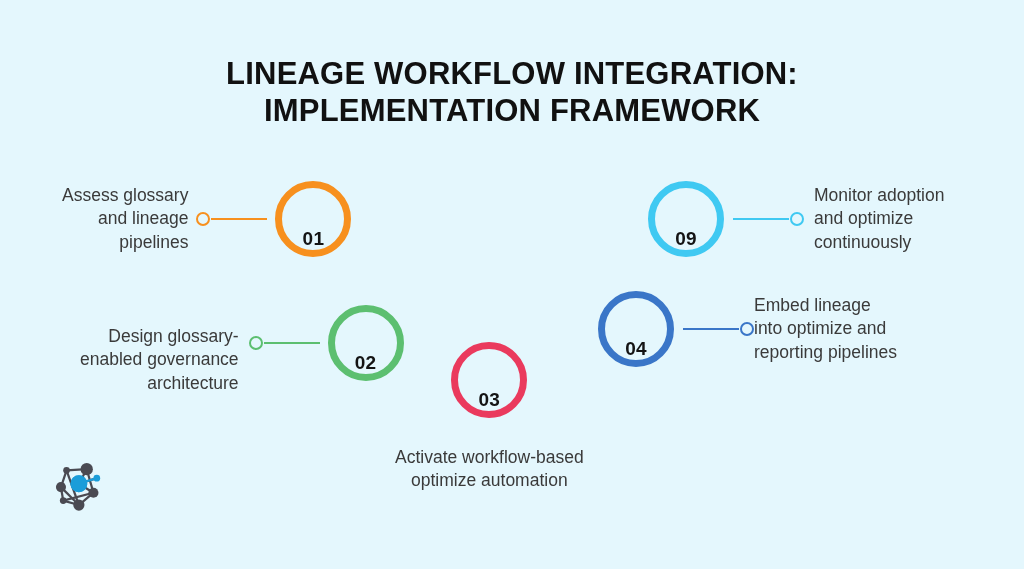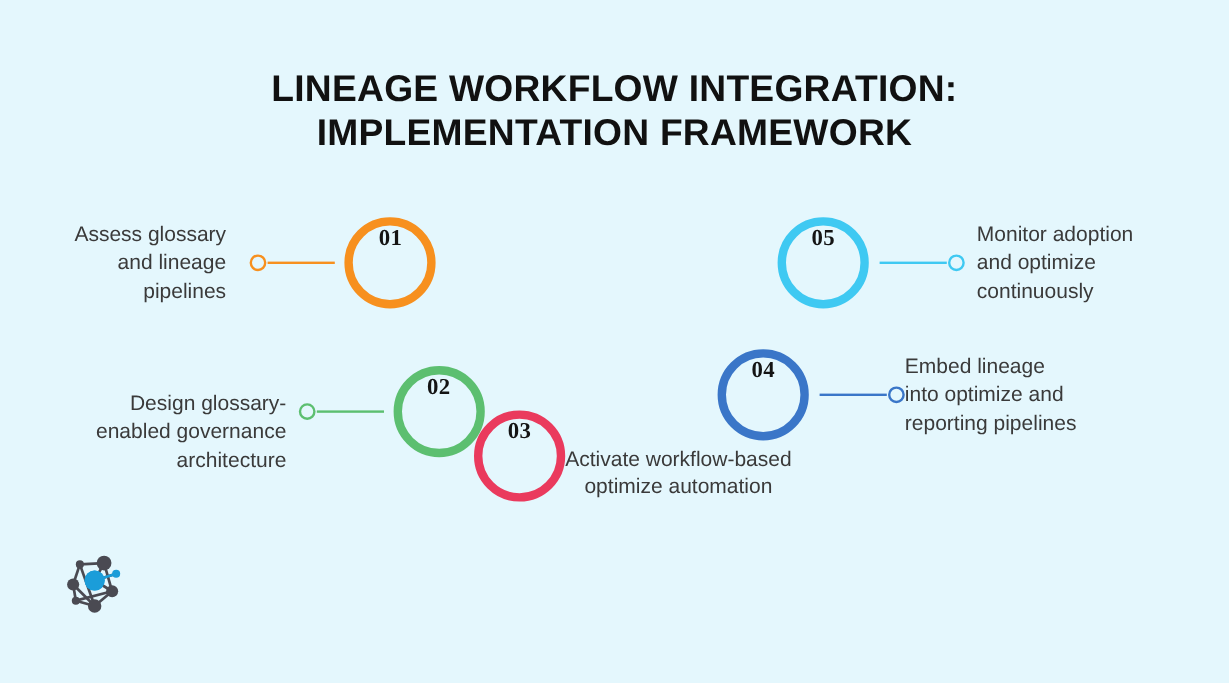--- a/index.html
+++ b/index.html
@@ -42,24 +42,23 @@
     display: flex;
     align-items: center;
   }
 
   .circle {
     width: 76px;
     height: 76px;
     border-radius: 50%;
     box-sizing: border-box;
     display: flex;
-    align-items: flex-start;
+    align-items: flex-end;
     justify-content: center;
     flex: 0 0 auto;
-    font-family: Liberation Serif, serif;
   }
   .circle-num {
     font-size: 19px;
     font-weight: bold;
     color: #141414;
     letter-spacing: 0.3px;
   }
 
   
   .connector {
@@ -87,31 +86,31 @@
     color: #3a3a3a;
     flex: 0 0 auto;
     white-space: nowrap;
   }
   .step-label.right-align { text-align: right; }
   .step-label.left-align  { text-align: left; }
   .step-label.center-align{ text-align: center; white-space: normal; }
 
   
   #step-01 { left: 62px;  top: 181px; }
-  #step-01 .step-label { margin-right: 20px; }
+  #step-01 .step-label { margin-right: 8px; }
   #step-01 .conn-line  { margin-left: 1px; margin-right: 8px; }
 
   #step-02 { left: 80px;  top: 291px; }
   #step-02 .step-label { margin-right: 10px; margin-top: 34px; }
   #step-02 .conn-line  { margin-left: 1px; margin-right: 8px; }
 
   #step-03 {
     left: 395px;
     top: 342px;
-    flex-direction: row;
+    flex-direction: column;
     align-items: center;
   }
   #step-03 .step-label { margin-top: 28px; }
 
   #step-04 { left: 598px; top: 291px; }
   #step-04 .conn-line  { margin-left: 9px; margin-right: 1px; }
   #step-04 .step-label { }
 
   #step-05 { left: 648px; top: 181px; }
   #step-05 .conn-line  { margin-left: 9px; margin-right: 1px; }
@@ -186,21 +185,21 @@
     </div>
     <div class="step-label left-align">
       <div>Embed lineage</div>
       <div>into optimize and</div>
       <div>reporting pipelines</div>
     </div>
   </div>
 
   <div class="step" id="step-05">
     <div class="circle" style="border: 7px solid rgb(63, 201, 242);">
-      <span class="circle-num">05</span>
+      <span class="circle-num">09</span>
     </div>
     <div class="connector">
       <span class="conn-line" style="background: rgb(63, 201, 242);"></span>
       <span class="conn-ring" style="border: 2.5px solid rgb(63, 201, 242);"></span>
     </div>
     <div class="step-label left-align">
       <div>Monitor adoption</div>
       <div>and optimize</div>
       <div>continuously</div>
     </div>

